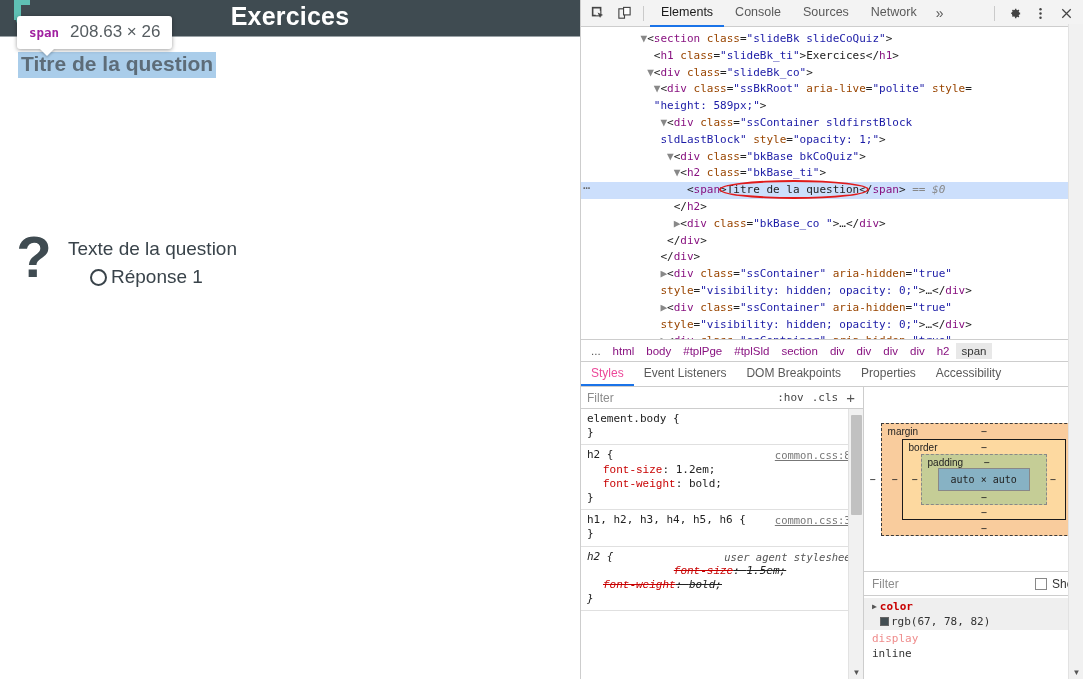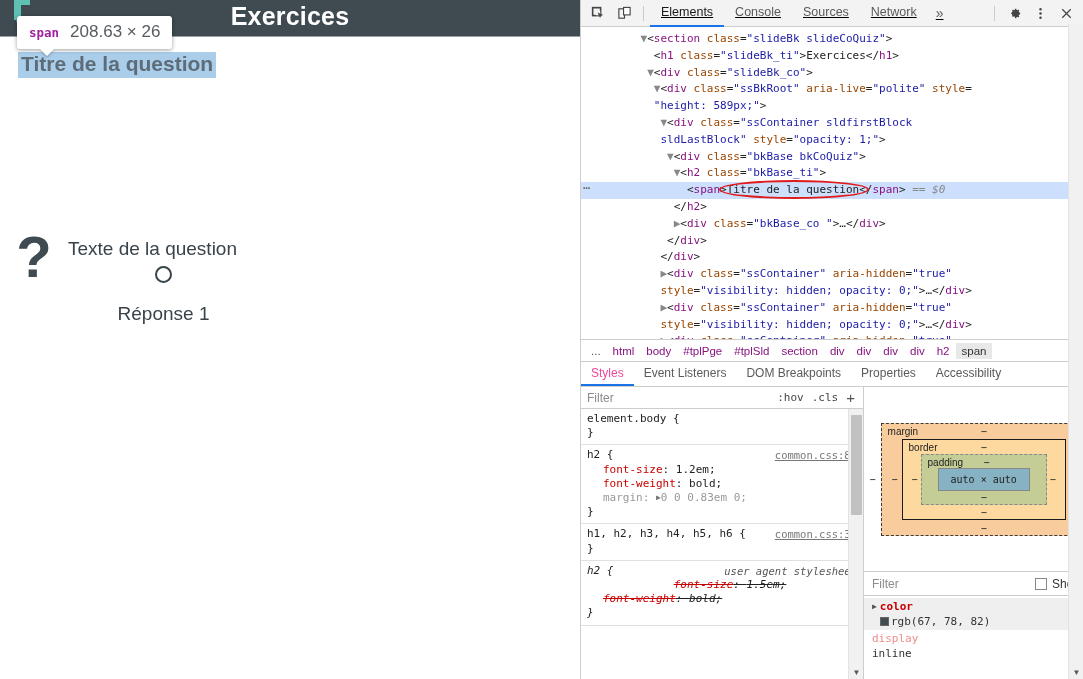--- a/index.html
+++ b/index.html
@@ -73,21 +73,21 @@
   .qmark {
     width: 68px; text-align: center;
     font-size: 58px; line-height: .92;
     color: #3f4b51; font-weight: bold;
     font-family: "Liberation Sans", sans-serif;
     padding-top: 2px;
   }
   .q-content { padding-top: 10px; }
   .q-text { font-size: 19px; color: #39434a; margin-bottom: 6px; }
   .answers { margin: 0; padding: 0 0 0 22px; list-style: none; }
-  .answer { display: flex; align-items: center; gap: 20px; margin-bottom: 5px; flex-direction: column; }
+  .answer { display: flex; align-items: center; gap: 4px; margin-bottom: 5px; }
   .radio {
     width: 17px; height: 17px; border-radius: 50%;
     border: 2px solid #39434a; background: transparent;
     flex: 0 0 auto;
   }
   .answer-label { font-size: 19px; color: #39434a; }
 
   .progress-wrap {
     position: absolute; left: 137px; top: 644px;
     width: 333px; height: 15px;
@@ -111,21 +111,20 @@
     border-left: 1px solid #cdcdcd;
     font-family: "Liberation Sans", sans-serif;
     display: flex; flex-direction: column;
   }
   .dt-toolbar {
     height: 27px; flex: 0 0 27px;
     display: flex; align-items: center;
     border-bottom: 1px solid #cdcdcd;
     background: #f3f3f3;
     padding: 0 4px;
-    text-decoration: underline;
   }
   .dt-icon-btn {
     width: 26px; height: 24px;
     display: flex; align-items: center; justify-content: center;
     cursor: pointer;
   }
   .vsep { width: 1px; height: 15px; background: #cacaca; margin: 0 6px; }
   .dt-tabs { display: flex; align-items: stretch; height: 27px; }
   .dt-tab {
     padding: 0 11px; display: flex; align-items: center;
@@ -244,21 +243,21 @@
   .inherit-bar {
     font-size: 11.5px; padding: 3px 6px 4px 6px;
     background: #f3f3f3; border-bottom: 1px solid #e0e0e0;
     color: #333;
     font-family: "Liberation Sans", sans-serif;
   }
   .inherit-bar .sel {
     font-family: "DejaVu Sans Mono", monospace;
     color: #a020a0; font-size: 11px;
   }
-  .prop { color: #c80000; }
+  .prop { color: #c80000; font-family: Liberation Mono, monospace; }
   .pval { color: #222; }
   .pmuted { color: #999; }
   .ua-rule { font-style: italic; }
   .ua-rule .src-ua { position: absolute; right: 6px; top: 3px; color: #555;
                      font-style: italic; font-size: 10.5px;
                      font-family: "DejaVu Sans Mono", monospace; }
   .strike { text-decoration: line-through; }
   .swatch {
     display: inline-block; width: 9px; height: 9px;
     border: 1px solid #666; vertical-align: -1px; margin-right: 2px;
@@ -471,23 +470,20 @@
 
           <div class="rule">
             <span class="src">common.css:82</span>
             <div>h2 {</div>
             <div style="padding-left:16px;">
               <span class="prop">font-size</span><span class="pval">: </span><span class="pval">1.2em;</span>
             </div>
             <div style="padding-left:16px;">
               <span class="prop">font-weight</span><span class="pval">: </span><span class="pval">bold;</span>
             </div>
-            <div style="padding-left:16px;">
-              <span class="pmuted">margin</span><span class="pmuted">: </span><span class="arrow-t">▶</span><span class="pmuted">0 0 0.83em 0;</span>
-            </div>
             <div>}</div>
           </div>
 
           <div class="rule">
             <span class="src">common.css:39</span>
             <div>h1, h2, h3, h4, h5, h6 {</div>
             <div>}</div>
           </div>
 
           <div class="rule ua-rule">

